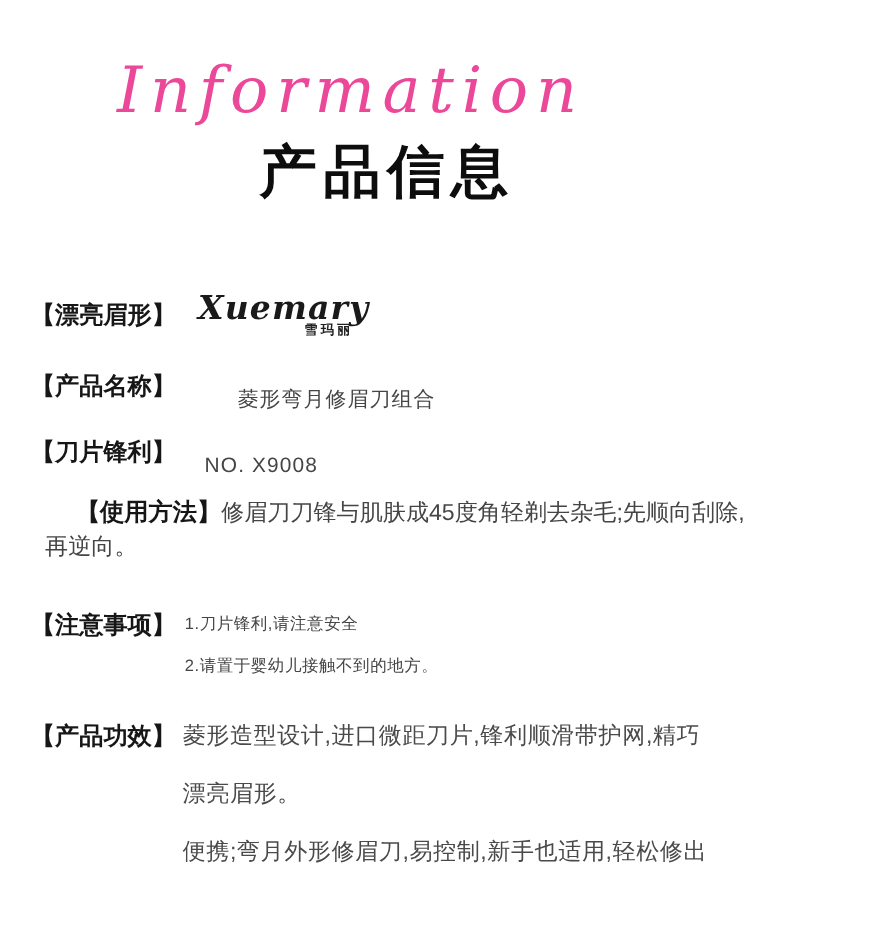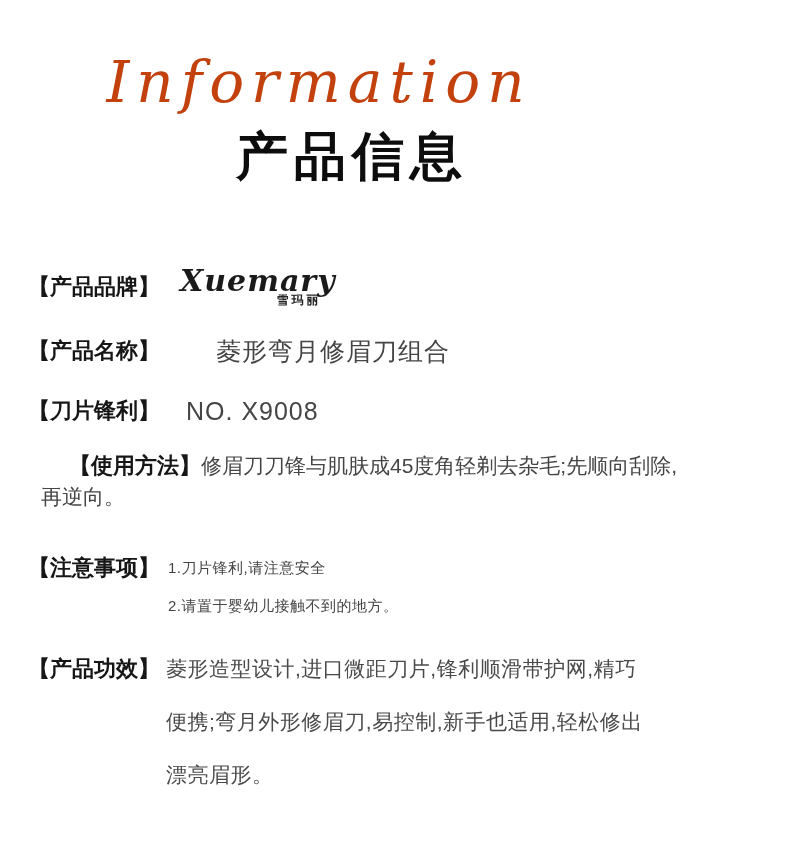--- a/index.html
+++ b/index.html
@@ -16,21 +16,21 @@
   .hdr-script {
     position: absolute;
     top: 48px; left: 0;
     width: 638px;
     text-align: center;
     font-family: "DejaVu Serif", serif;
     font-style: italic;
     font-weight: 300;
     font-size: 58px;
     letter-spacing: 7px;
-    color: #c2410c;
+    color: #ec4899;
   }
   .hdr-title {
     position: absolute;
     top: 122px; left: 0;
     width: 704px;
     text-align: center;
     font-size: 52px;
     font-weight: bold;
     letter-spacing: 6px;
     color: #0d0d0d;
@@ -44,24 +44,25 @@
   }
   .lbl {
     font-size: 22px;
     font-weight: bold;
     color: #161616;
     line-height: 30px;
     white-space: nowrap;
     flex: 0 0 auto;
   }
   .val {
-    font-size: 25px;
+    font-size: 19px;
     color: #454545;
     line-height: 30px;
     white-space: nowrap;
+    margin-top: 13px;
   }
   .row-brand { top: 272px; }
   .row-name  { top: 336px; gap: 40px; }
   .row-model { top: 396px; }
   .row-name .val  { margin-left: 16px; letter-spacing: 1px; }
   .row-model .val { margin-left: 26px; letter-spacing: 1px; }
   
   .logo {
     margin-left: 20px;
     position: relative;
@@ -125,21 +126,21 @@
     letter-spacing: 0.5px;
   }
 </style>
 </head>
 <body>
 
 <div class="hdr-script">Information</div>
 <div class="hdr-title">产品信息</div>
 
 <div class="row row-brand">
-  <span class="lbl">【产品品牌】</span>
+  <span class="lbl">【漂亮眉形】</span>
   <span class="logo">
     <span class="logo-script">Xuemary</span>
     <span class="logo-sub">雪玛丽</span>
   </span>
 </div>
 
 <div class="row row-name">
   <span class="lbl">【产品名称】</span>
   <span class="val">菱形弯月修眉刀组合</span>
 </div>
@@ -156,16 +157,16 @@
   <div class="notice-lines">
     <div class="nline">1.刀片锋利,请注意安全</div>
     <div class="nline">2.请置于婴幼儿接触不到的地方。</div>
   </div>
 </div>
 
 <div class="row row-effect">
   <span class="lbl">【产品功效】</span>
   <div class="effect-lines">
     <div class="eline">菱形造型设计,进口微距刀片,锋利顺滑带护网,精巧</div>
+    <div class="eline">漂亮眉形。</div>
     <div class="eline">便携;弯月外形修眉刀,易控制,新手也适用,轻松修出</div>
-    <div class="eline">漂亮眉形。</div>
   </div>
 </div>
 
 </body></html>

